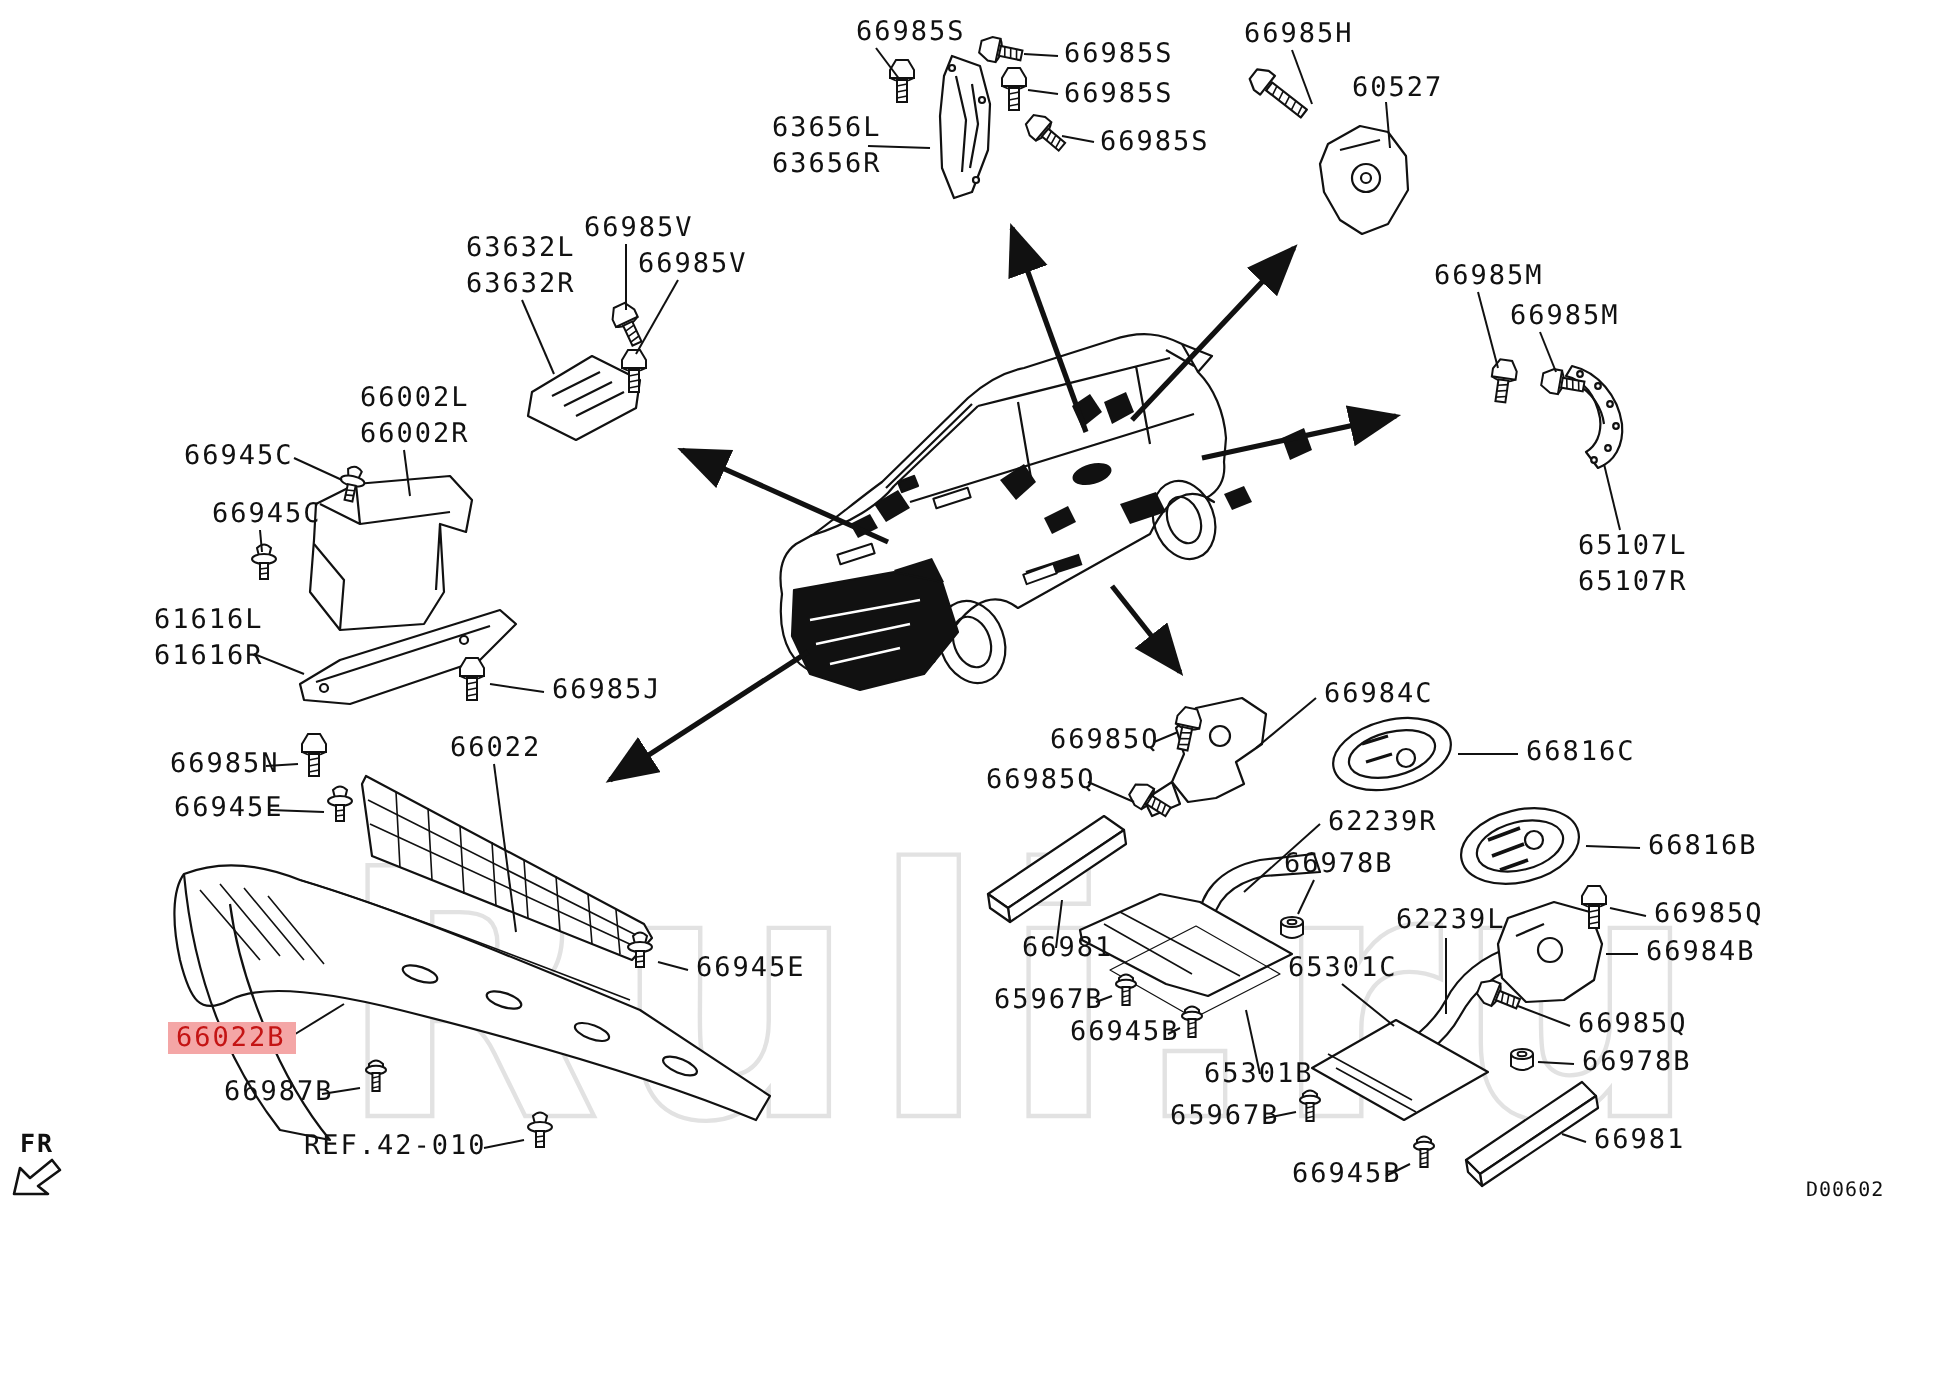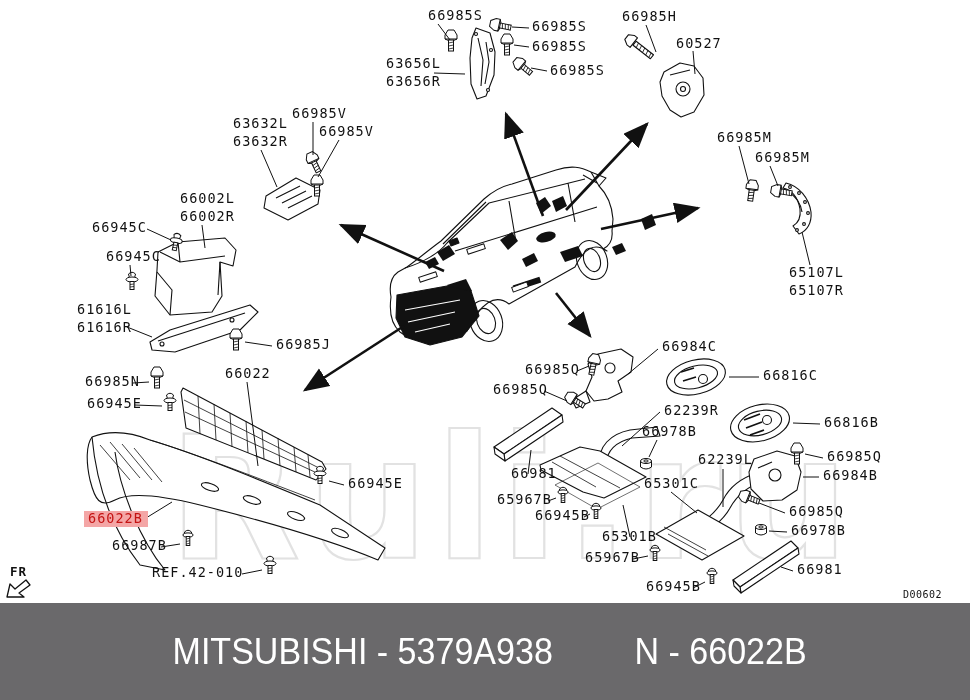--- a/index.html
+++ b/index.html
@@ -353,18 +353,14 @@
     <text class="plbl" x="789" y="516">66985Q</text>
     <text class="plbl" x="791" y="535">66978B</text>
     <text class="plbl" x="797" y="574">66981</text>
     <text class="doccode" x="903" y="598">D00602</text>
   </g>
 
   <path d="M7,597 L10,584 L15,589 L26,580 L30,585 L19,593 L24,597 Z" fill="#fff" stroke="#111" stroke-width="1.3" stroke-linejoin="round"></path>
 </svg>
 
 
-<div class="footer">
-  <span class="ft left">MITSUBISHI - 5379A938</span>
-  <span class="ft right">N - 66022B</span>
+
 </div>
 
-</div>
-
 </body></html>

